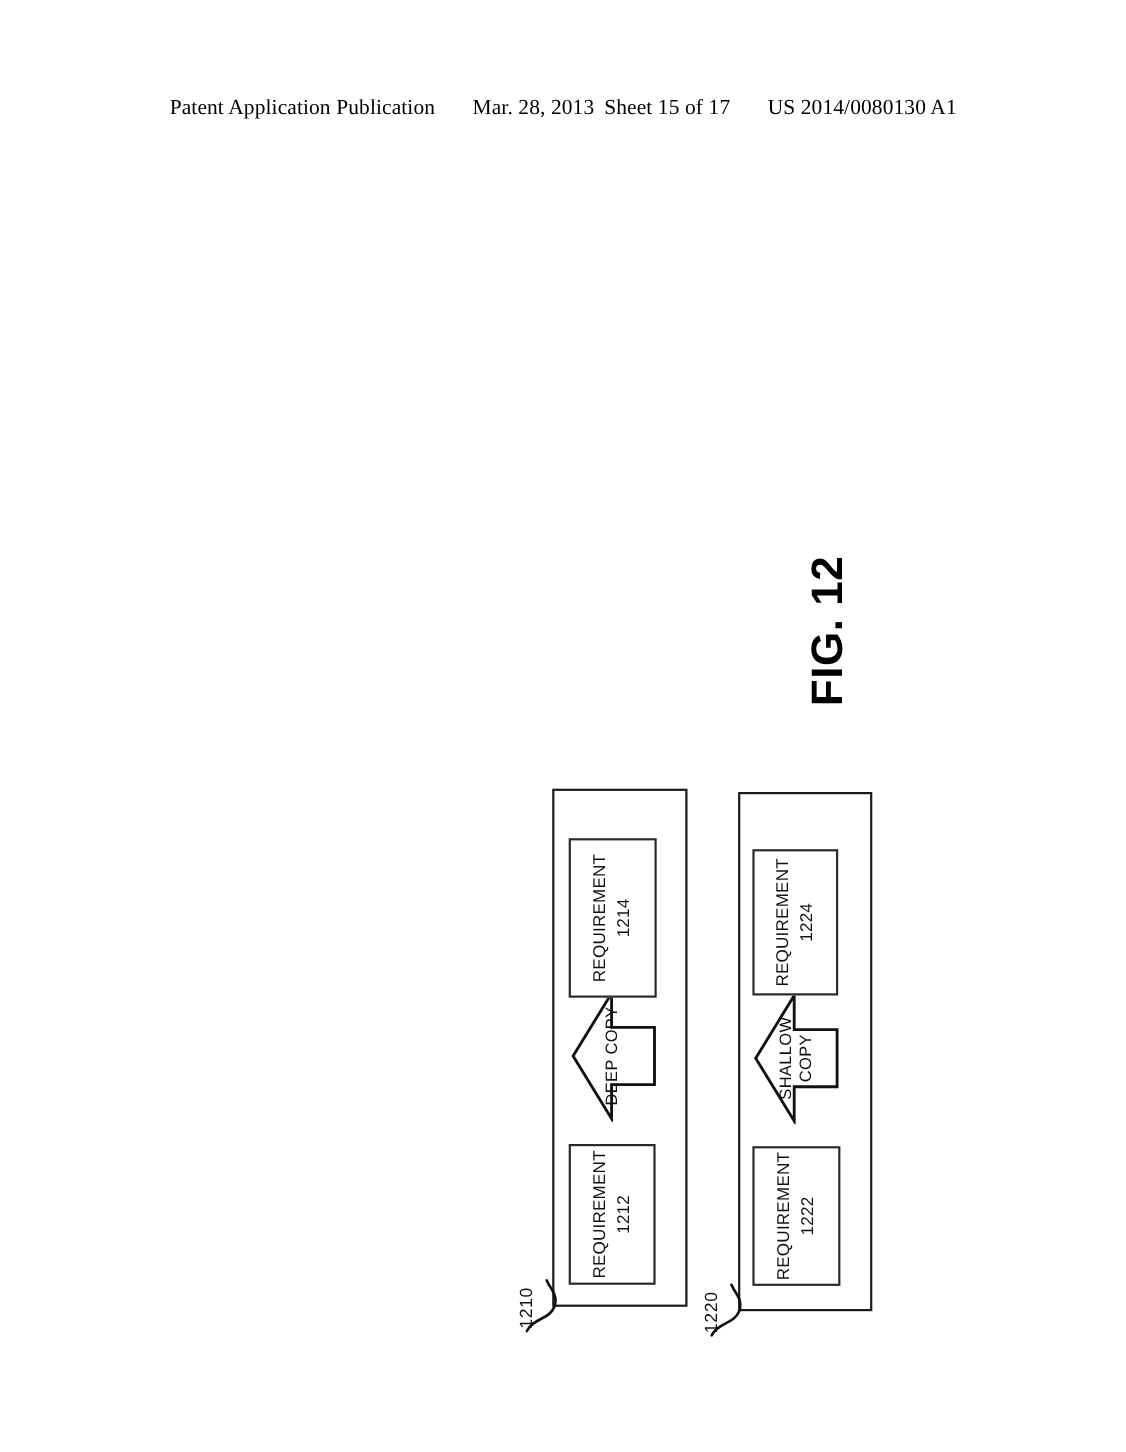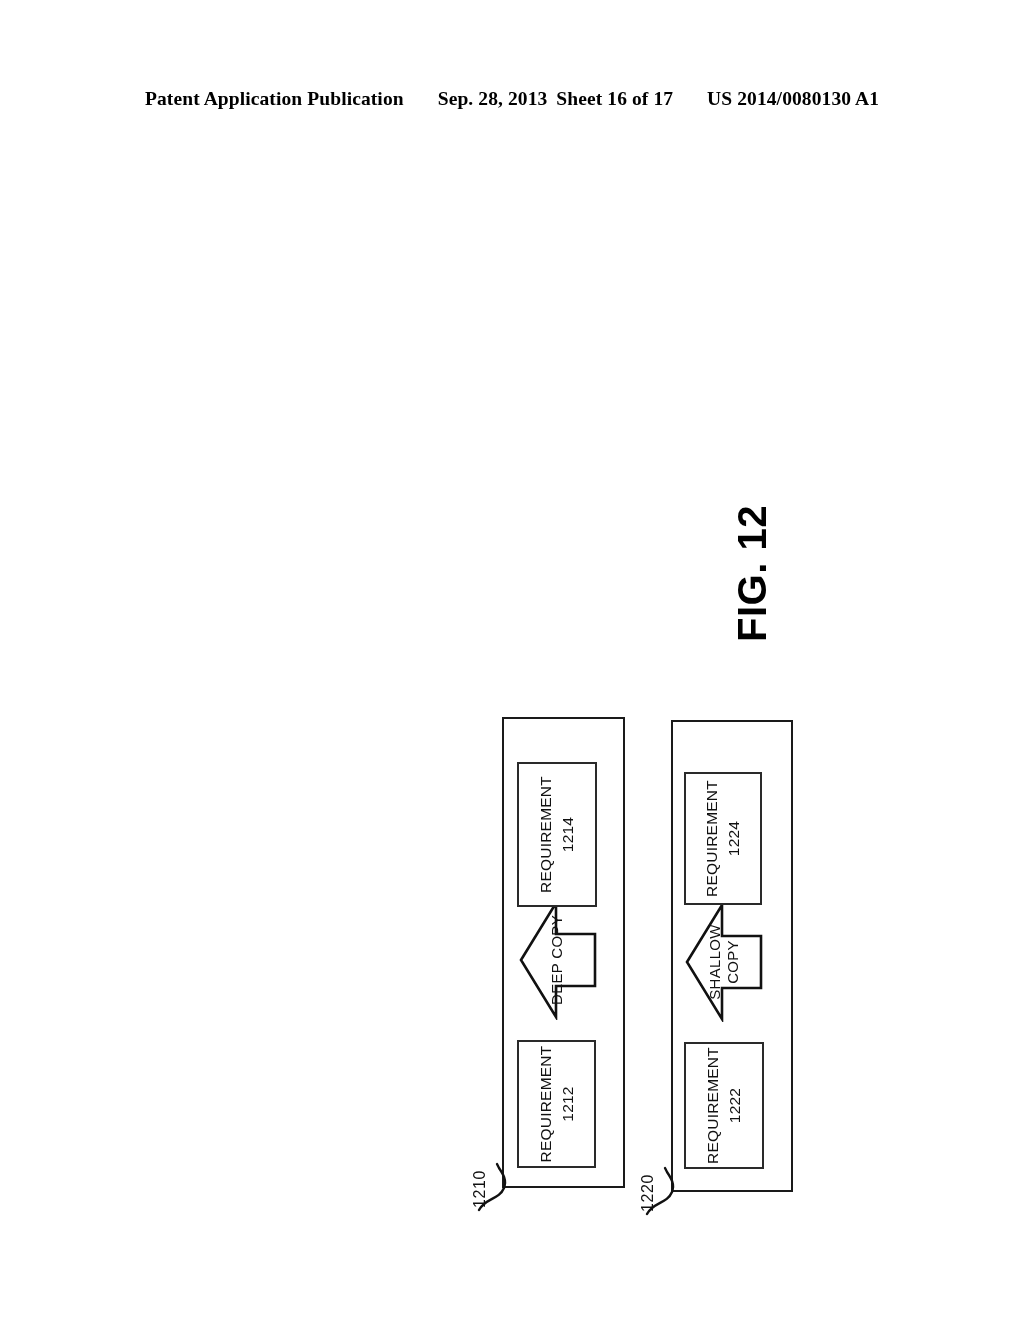--- a/index.html
+++ b/index.html
@@ -19,21 +19,21 @@
   #page-header {
     position: absolute;
     left: 0;
     top: 88px;
     width: 1024px;
     height: 26px;
     display: flex;
     align-items: baseline;
     justify-content: center;
     font-family: "Liberation Serif", serif;
-    font-weight: bold;
+    font-weight: normal;
     font-size: 19.5px;
     color: #000000;
     letter-spacing: 0.1px;
     white-space: nowrap;
   }
   #page-header .hdr-seg { display: inline-block; }
   #page-header .gap-lg { display: inline-block; width: 34px; }
   #page-header .gap-sm { display: inline-block; width: 9px; }
 
   
@@ -135,23 +135,23 @@
     color: #000000;
     white-space: nowrap;
   }
 </style>
 </head>
 <body>
 
 <div id="page-header">
   <span class="hdr-seg">Patent Application Publication</span>
   <span class="gap-lg"></span>
-  <span class="hdr-seg">Sep. 28, 2013</span>
+  <span class="hdr-seg">Mar. 28, 2013</span>
   <span class="gap-sm"></span>
-  <span class="hdr-seg">Sheet 16 of 17</span>
+  <span class="hdr-seg">Sheet 15 of 17</span>
   <span class="gap-lg"></span>
   <span class="hdr-seg">US 2014/0080130 A1</span>
 </div>
 
 <div id="figure-canvas">
 
   <div class="group-box" id="group-1210"></div>
 
   <div class="callout" id="callout-1210">
     <svg viewBox="0 0 110 44" xmlns="http://www.w3.org/2000/svg">

